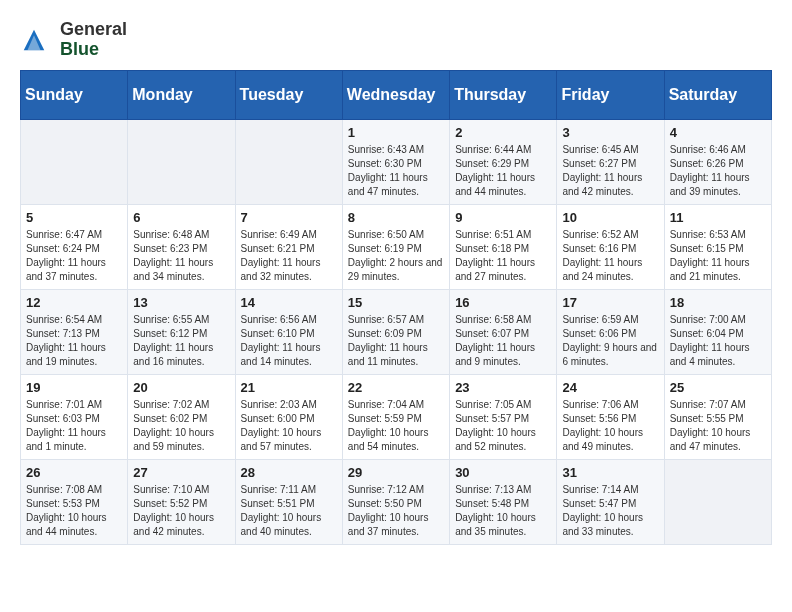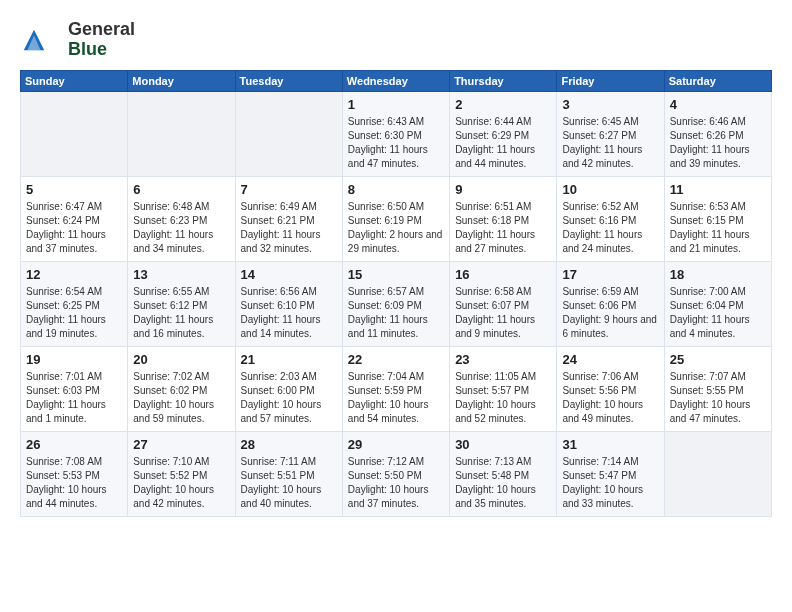--- a/index.html
+++ b/index.html
@@ -12,21 +12,21 @@
     }
     .header {
       display: flex;
       justify-content: space-between;
       align-items: flex-start;
       margin-bottom: 10px;
     }
     .logo {
       display: flex;
       align-items: center;
-      gap: 20px;
+      gap: 12px;
     }
     .logo-text {
       font-size: 18px;
       font-weight: bold;
       line-height: 1.1;
     }
     .logo-general { color: #333; }
     .logo-blue { color: #14532d; }
     .logo-icon {
       width: 28px;
@@ -45,22 +45,22 @@
       color: #444;
     }
     table {
       width: 100%;
       border-collapse: collapse;
       table-layout: fixed;
     }
     thead th {
       background-color: #2563b0;
       color: #fff;
-      font-size: 11px;
-      padding: 4px 4px;
+      font-size: 16px;
+      padding: 15px 4px;
       text-align: left;
       border: 1px solid #1a4f9c;
     }
     tbody tr {
       vertical-align: top;
     }
     tbody tr:nth-child(odd) {
       background-color: #f5f7fa;
     }
     tbody tr:nth-child(even) {
@@ -190,21 +190,21 @@
           <span class="day-num">11</span>
           <div class="cell-text">Sunrise: 6:53 AM</div>
           <div class="cell-text">Sunset: 6:15 PM</div>
           <div class="cell-text">Daylight: 11 hours and 21 minutes.</div>
         </td>
       </tr>
       <tr>
         <td>
           <span class="day-num">12</span>
           <div class="cell-text">Sunrise: 6:54 AM</div>
-          <div class="cell-text">Sunset: 6:25 PM</div>
+          <div class="cell-text">Sunset: 7:13 PM</div>
           <div class="cell-text">Daylight: 11 hours and 19 minutes.</div>
         </td>
         <td>
           <span class="day-num">13</span>
           <div class="cell-text">Sunrise: 6:55 AM</div>
           <div class="cell-text">Sunset: 6:12 PM</div>
           <div class="cell-text">Daylight: 11 hours and 16 minutes.</div>
         </td>
         <td>
           <span class="day-num">14</span>
@@ -257,21 +257,21 @@
           <div class="cell-text">Daylight: 10 hours and 57 minutes.</div>
         </td>
         <td>
           <span class="day-num">22</span>
           <div class="cell-text">Sunrise: 7:04 AM</div>
           <div class="cell-text">Sunset: 5:59 PM</div>
           <div class="cell-text">Daylight: 10 hours and 54 minutes.</div>
         </td>
         <td>
           <span class="day-num">23</span>
-          <div class="cell-text">Sunrise: 11:05 AM</div>
+          <div class="cell-text">Sunrise: 7:05 AM</div>
           <div class="cell-text">Sunset: 5:57 PM</div>
           <div class="cell-text">Daylight: 10 hours and 52 minutes.</div>
         </td>
         <td>
           <span class="day-num">24</span>
           <div class="cell-text">Sunrise: 7:06 AM</div>
           <div class="cell-text">Sunset: 5:56 PM</div>
           <div class="cell-text">Daylight: 10 hours and 49 minutes.</div>
         </td>
         <td>

